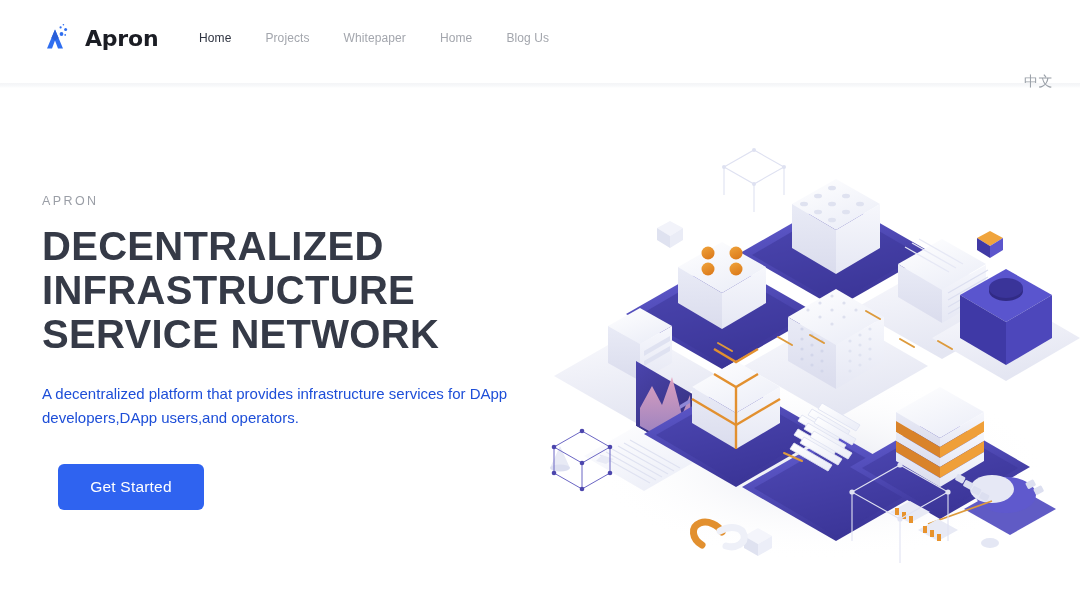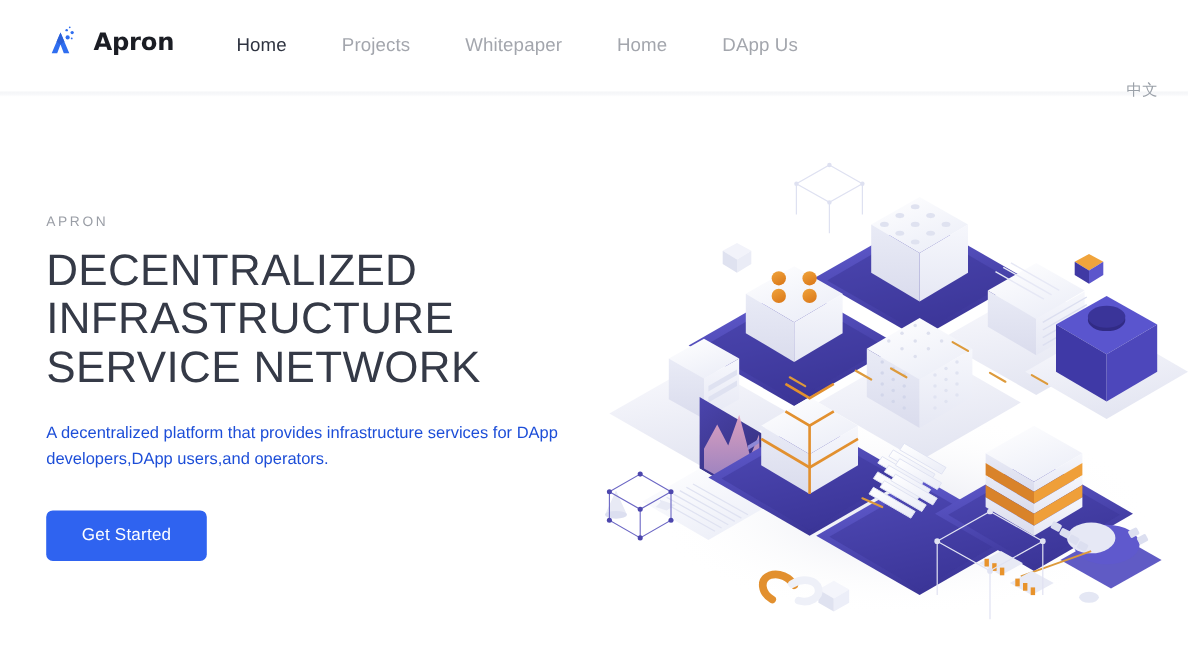--- a/index.html
+++ b/index.html
@@ -67,27 +67,26 @@
 
   .main-nav {
     position: absolute;
     left: 199px;
     top: 31px;
     display: flex;
     align-items: center;
     gap: 34px;
   }
   .nav-link {
-    font-size: 17px;
+    font-size: 12px;
     color: #a3a6ad;
     text-decoration: none;
     cursor: pointer;
     letter-spacing: 0.1px;
     white-space: nowrap;
-    margin-left: 16px;
   }
   .nav-link.is-active { color: #2e3340; font-weight: 500; }
 
   .lang-switch {
     position: absolute;
     right: 27px;
     top: 33px;
     font-size: 14px;
     color: #9aa0a8;
     cursor: pointer;
@@ -108,21 +107,21 @@
   .eyebrow {
     font-size: 12.5px;
     letter-spacing: 2.4px;
     color: #9a9ea6;
     margin-bottom: 16px;
     font-weight: 400;
   }
   .headline {
     font-size: 40px;
     line-height: 44px;
-    font-weight: 400;
+    font-weight: 700;
     letter-spacing: 0.3px;
     color: #353a47;
     margin-bottom: 26px;
     font-family: "Liberation Sans", sans-serif;
   }
   .headline .hl { display: block; }
   .sub {
     font-size: 15px;
     line-height: 24px;
     color: #1d4ed8;
@@ -137,20 +136,21 @@
     width: 146px;
     height: 46px;
     border: none;
     border-radius: 6px;
     background: #2f63f0;
     color: #ffffff;
     font-size: 15.5px;
     font-family: "Liberation Sans", sans-serif;
     letter-spacing: 0.2px;
     cursor: pointer;
+    margin-left: 16px;
   }
 
   
   .hero-art {
     position: absolute;
     right: 0;
     top: 55px;
     width: 540px;
     height: 440px;
     pointer-events: none;
@@ -177,21 +177,21 @@
         </svg>
       </span>
       <span class="brand-name">Apron</span>
     </a>
 
     <nav class="main-nav">
       <a class="nav-link is-active">Home</a>
       <a class="nav-link">Projects</a>
       <a class="nav-link">Whitepaper</a>
       <a class="nav-link">Home</a>
-      <a class="nav-link">DApp Us</a>
+      <a class="nav-link">Blog Us</a>
     </nav>
 
     <span class="lang-switch">中文</span>
   </header>
   <div class="header-band"></div>
 
   <section class="hero">
 
     <div class="hero-copy">
       <div class="eyebrow">APRON</div>

